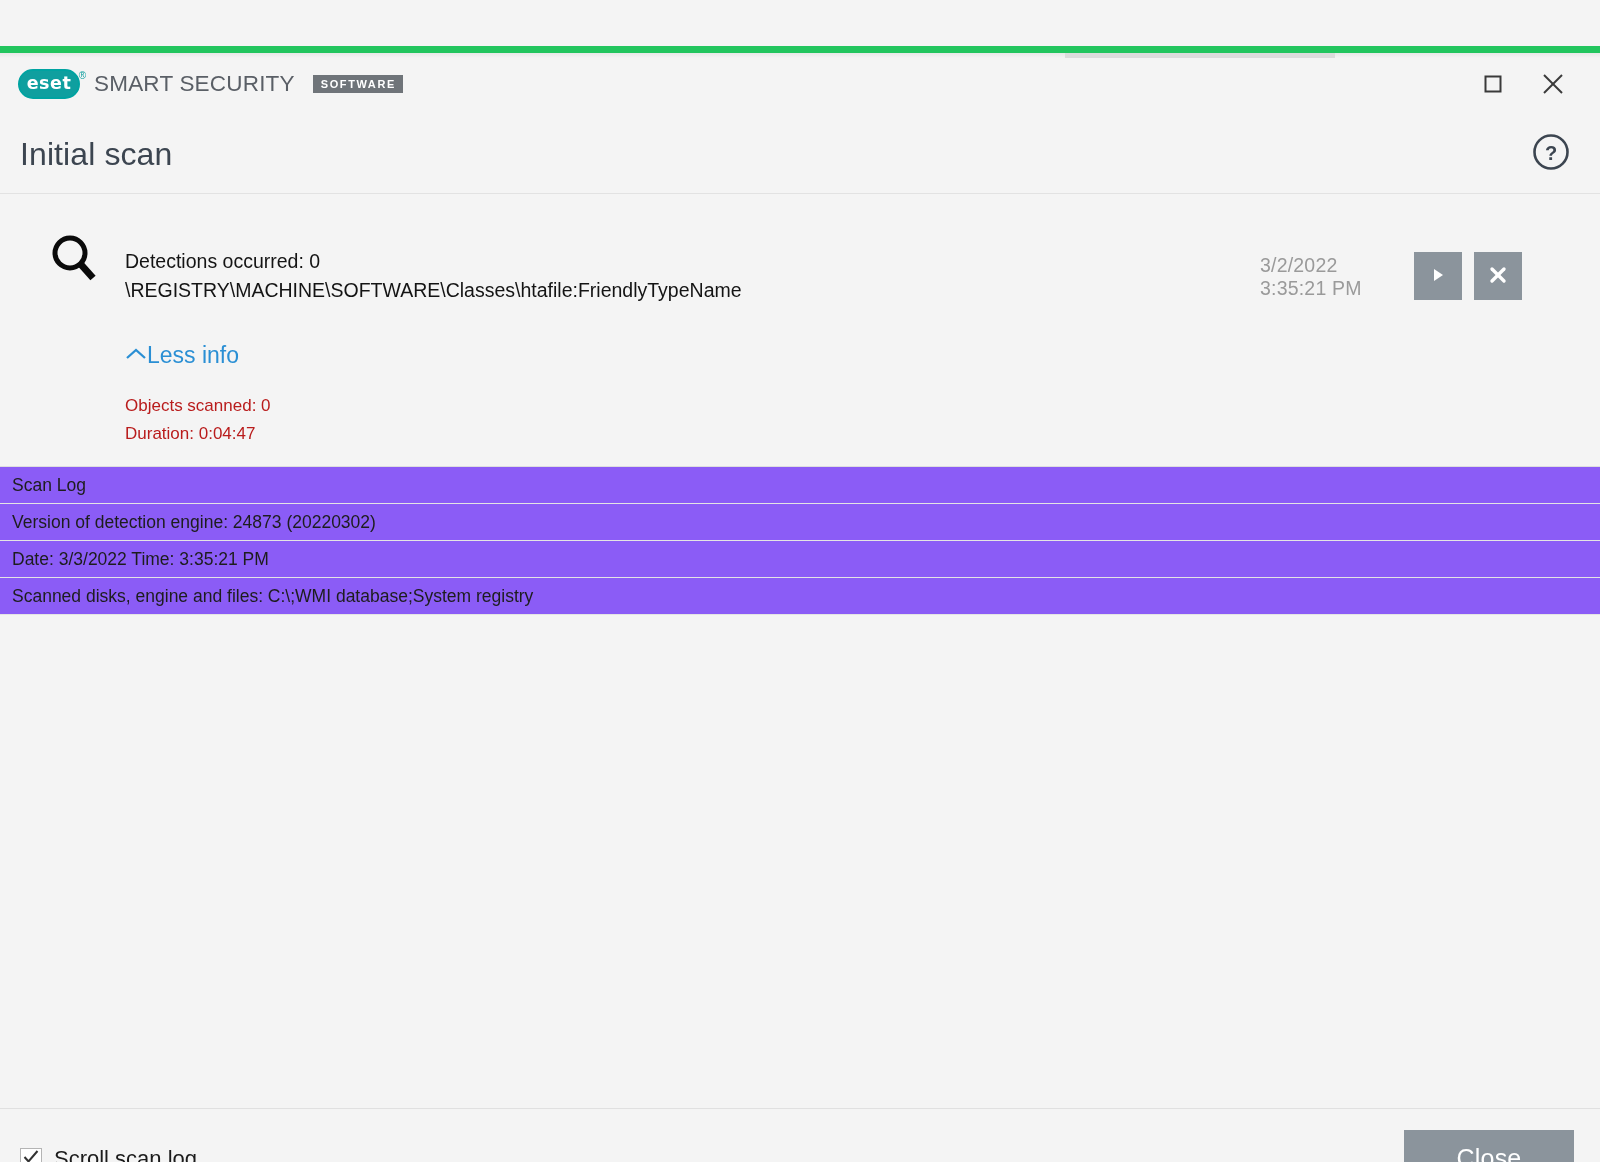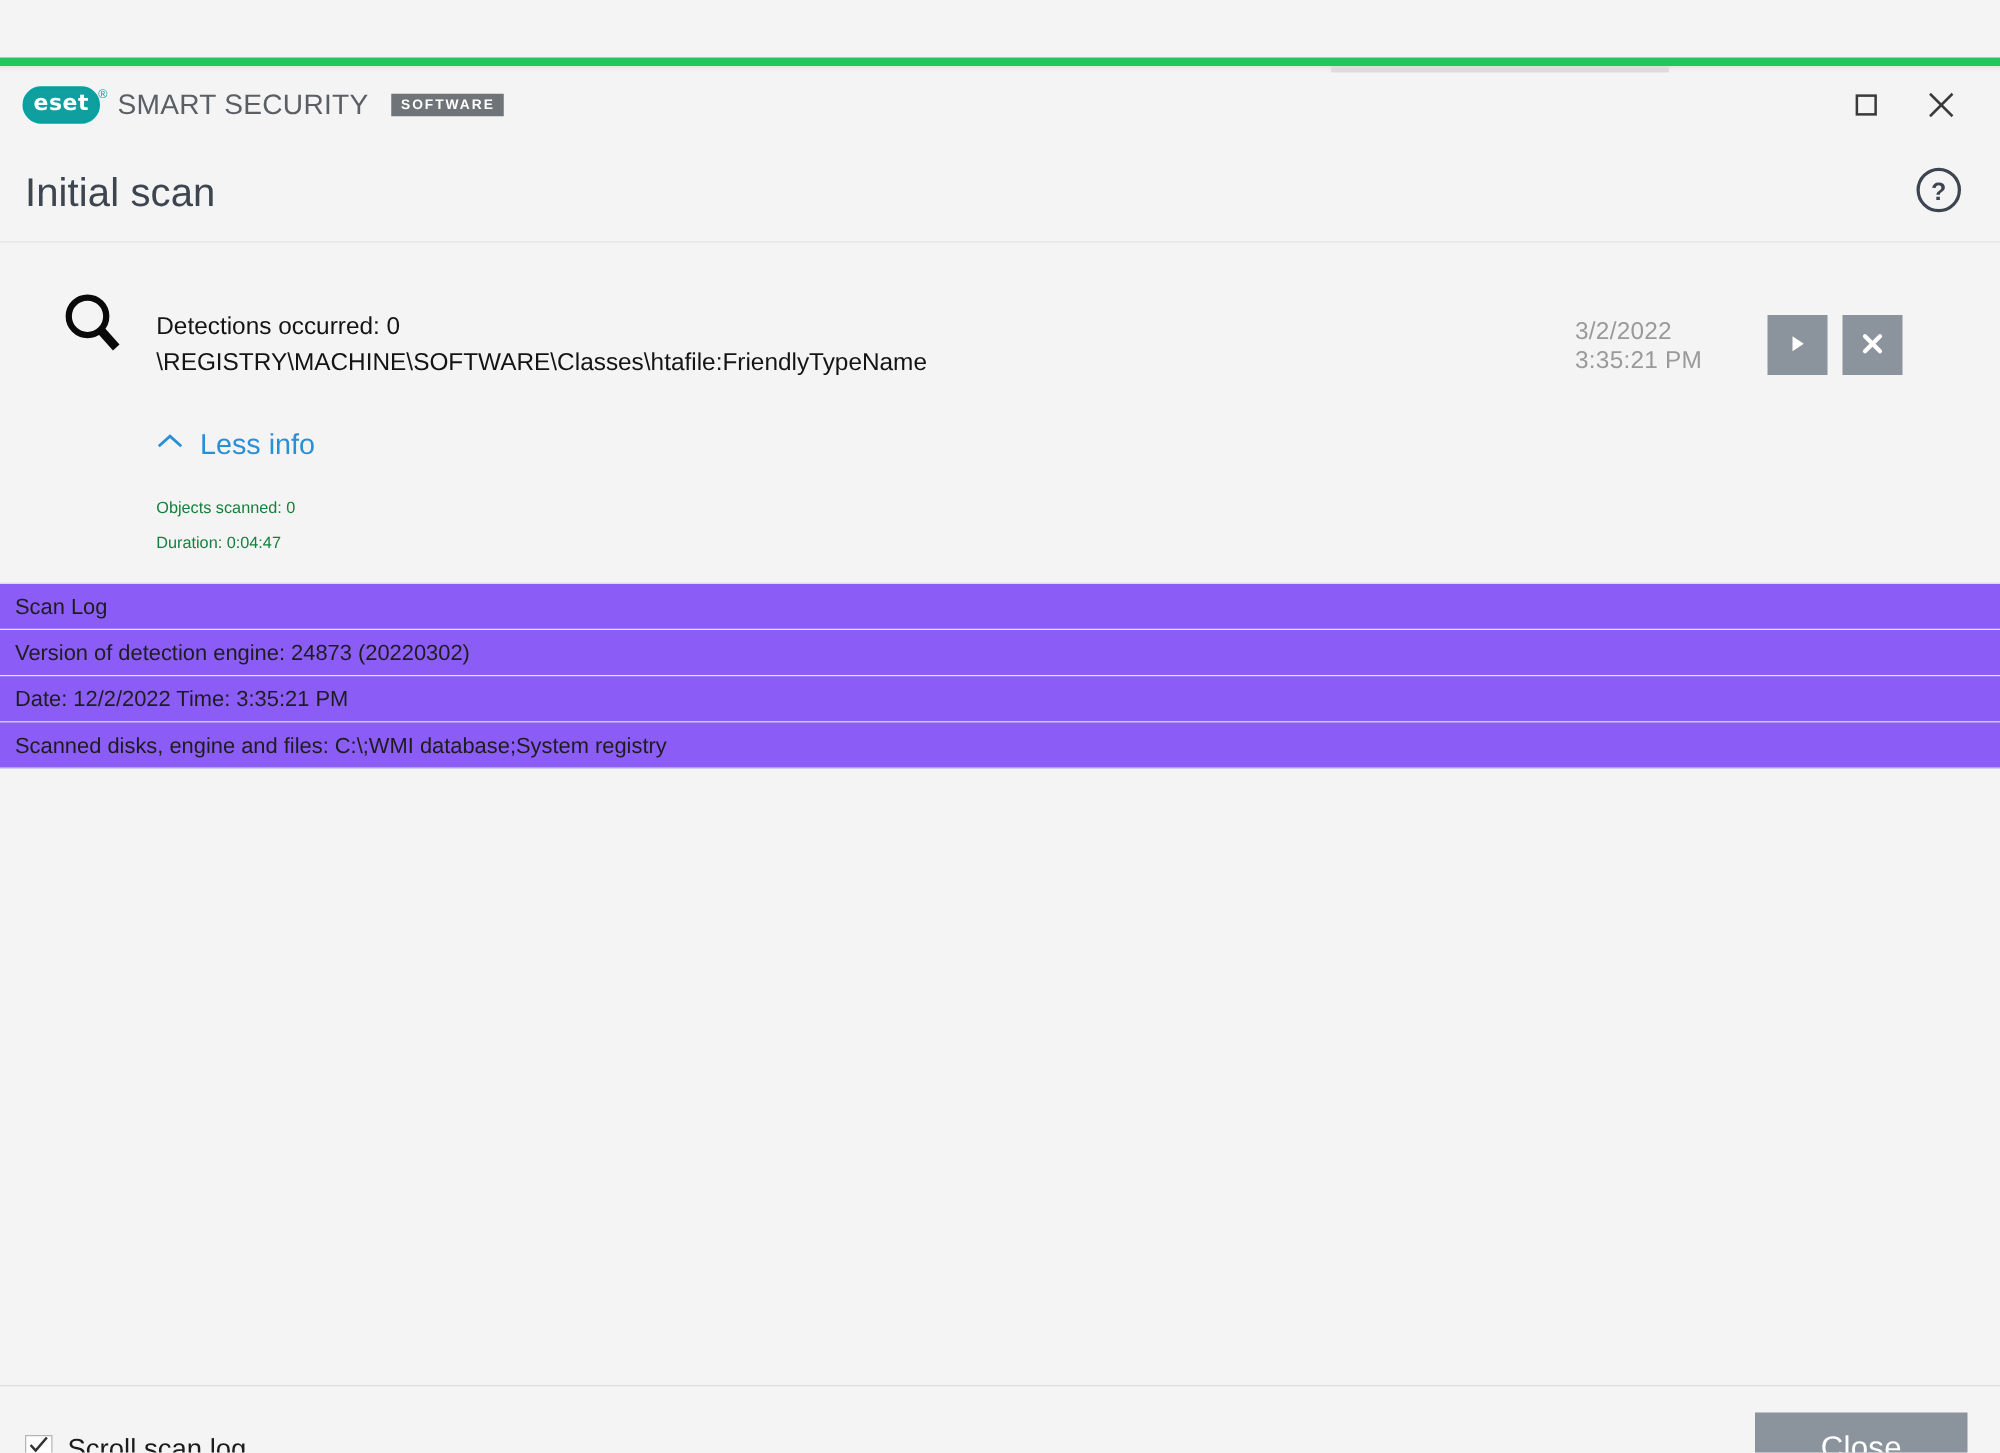--- a/index.html
+++ b/index.html
@@ -176,36 +176,35 @@
   }
   .line-path {
     font-size: 19.5px;
     color: #141414;
     line-height: 29px;
     white-space: nowrap;
   }
   .lessinfo {
     display: inline-flex;
     align-items: center;
-    gap: 13px;
     margin-top: 37px;
     cursor: pointer;
   }
   .lessinfo .chev { display: block; }
   .lessinfo .label {
     font-size: 23px;
     color: #2a8fd4;
     font-weight: 400;
   }
   .details {
     margin-top: 23px;
   }
   .details div {
-    font-size: 13px;
-    color: #15803d;
+    font-size: 17px;
+    color: #b91c1c;
     line-height: 28px;
     white-space: nowrap;
   }
   .summary-right {
     position: absolute;
     right: 40px;
     top: 30px;
     width: 300px;
     display: flex;
     align-items: flex-end;
@@ -399,21 +398,21 @@
             </svg>
           </span>
         </button>
       </div>
     </div>
   </div>
 
   <div class="log">
     <div class="log-row">Scan Log</div>
     <div class="log-row">Version of detection engine: 24873 (20220302)</div>
-    <div class="log-row">Date: 12/2/2022  Time: 3:35:21 PM</div>
+    <div class="log-row">Date: 3/3/2022  Time: 3:35:21 PM</div>
     <div class="log-row">Scanned disks, engine and files: C:\;WMI database;System registry</div>
   </div>
 
   <div class="footer">
     <div class="scroll-check">
       <span class="checkbox">
         <span>
           <svg width="18" height="18" viewBox="0 0 18 18">
             <polyline points="2.5,9 6.5,13.5 15.5,3" fill="none" stroke="#333333" stroke-width="2"></polyline>
           </svg>

